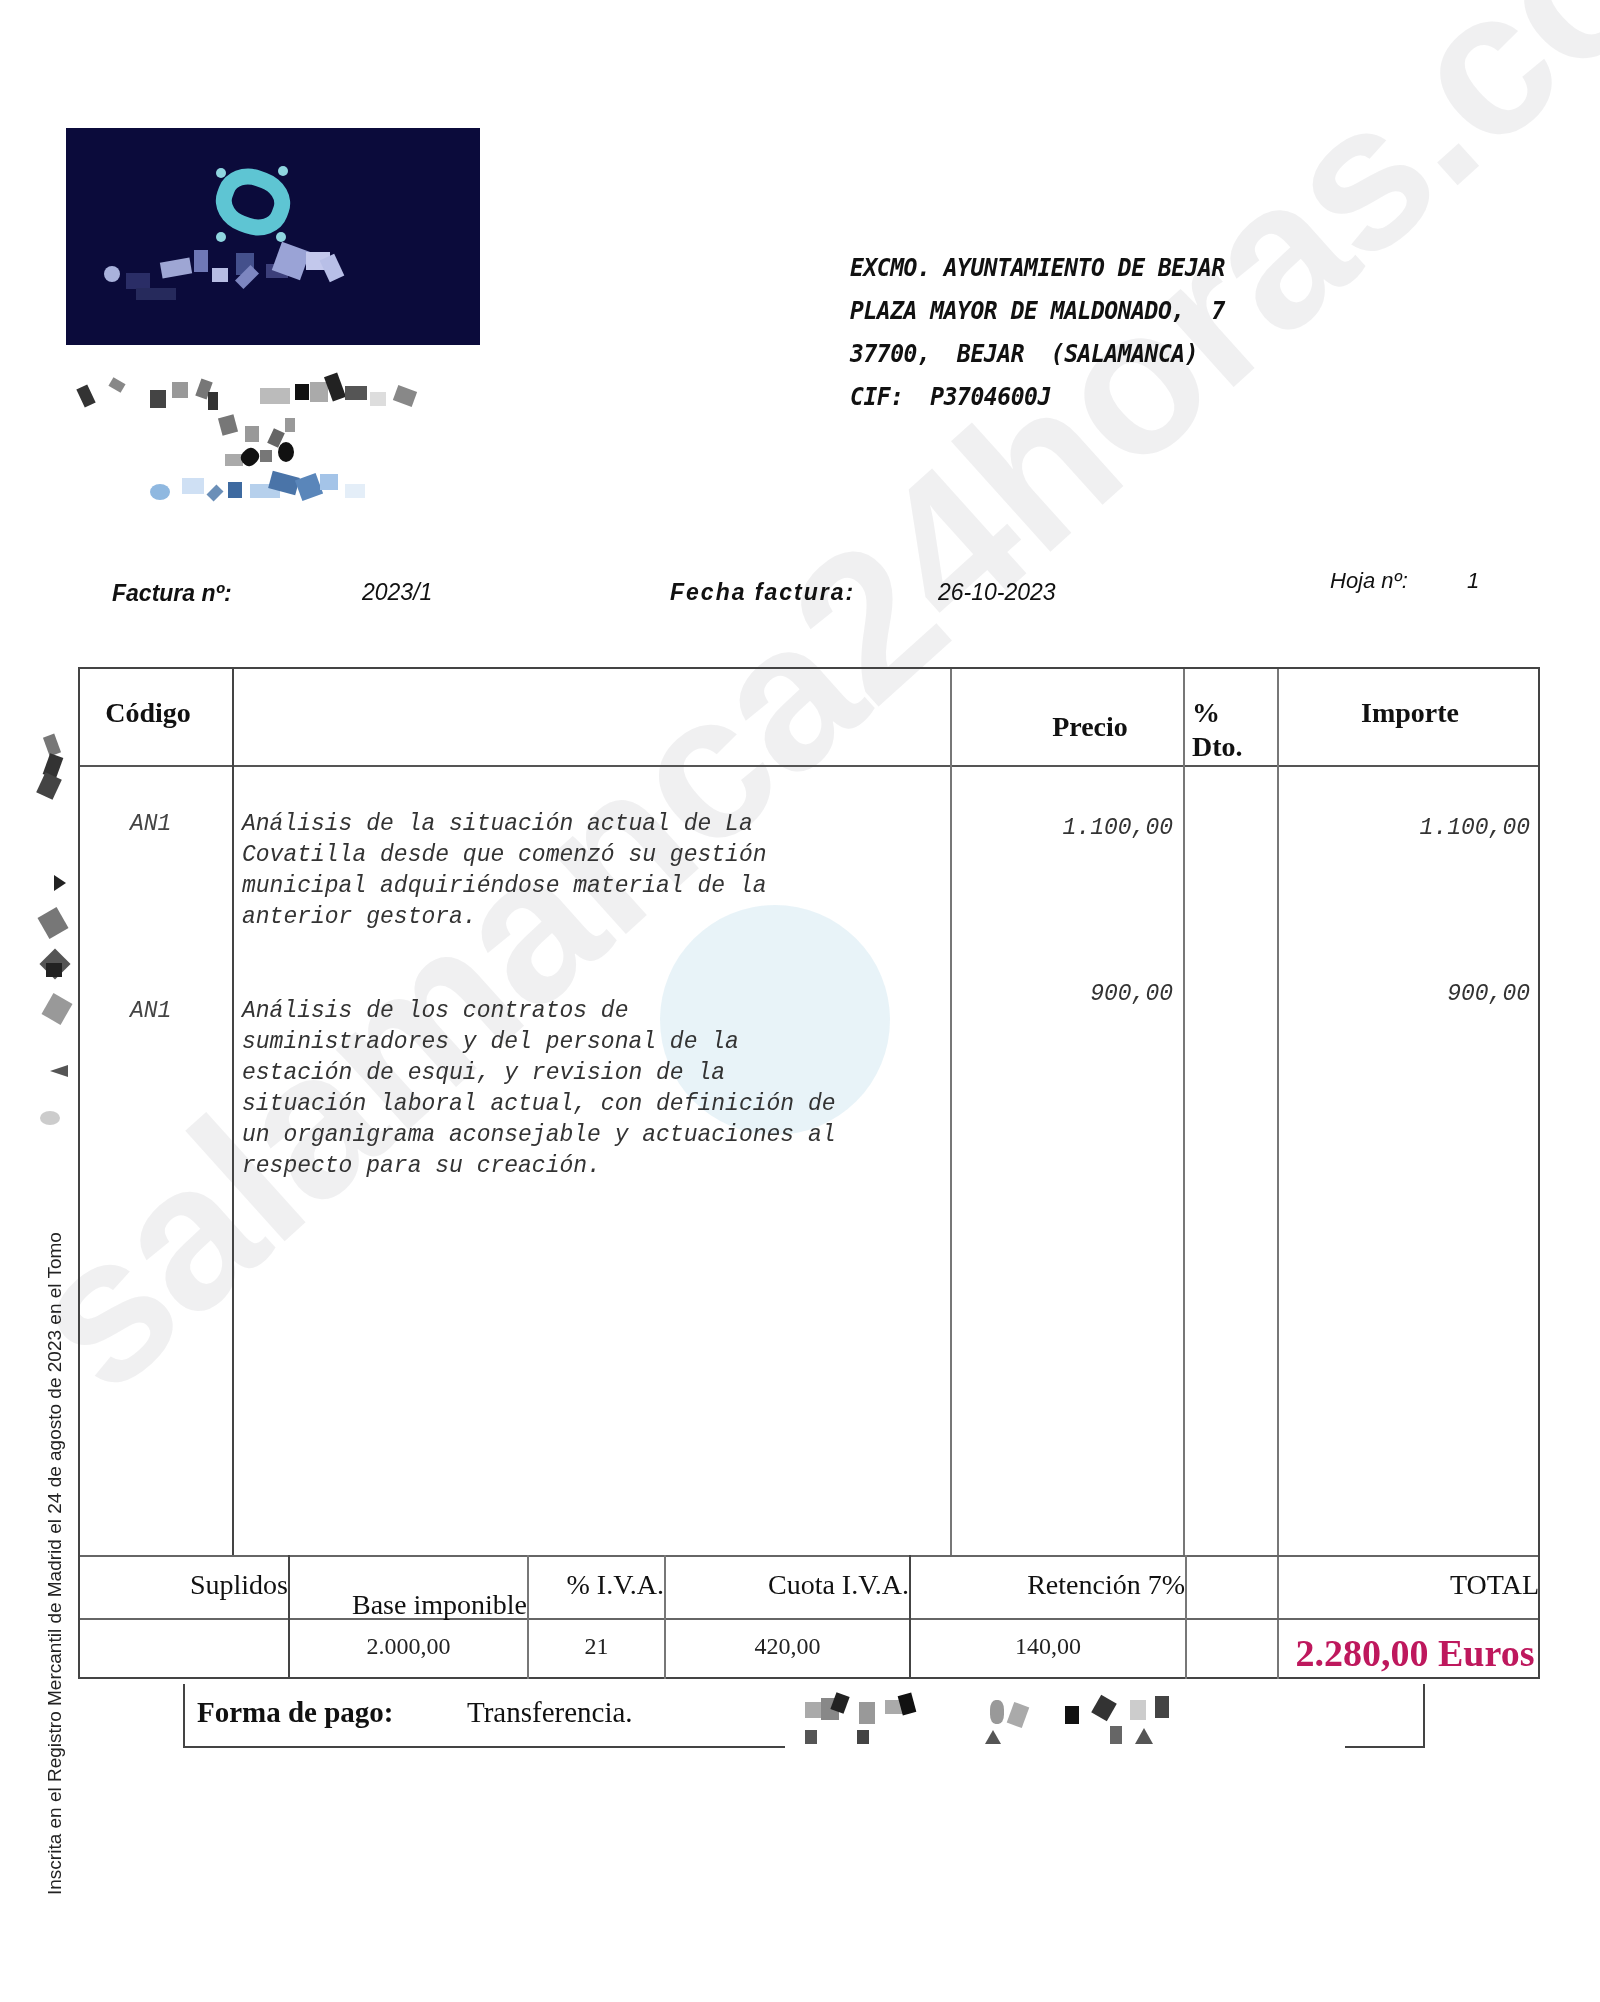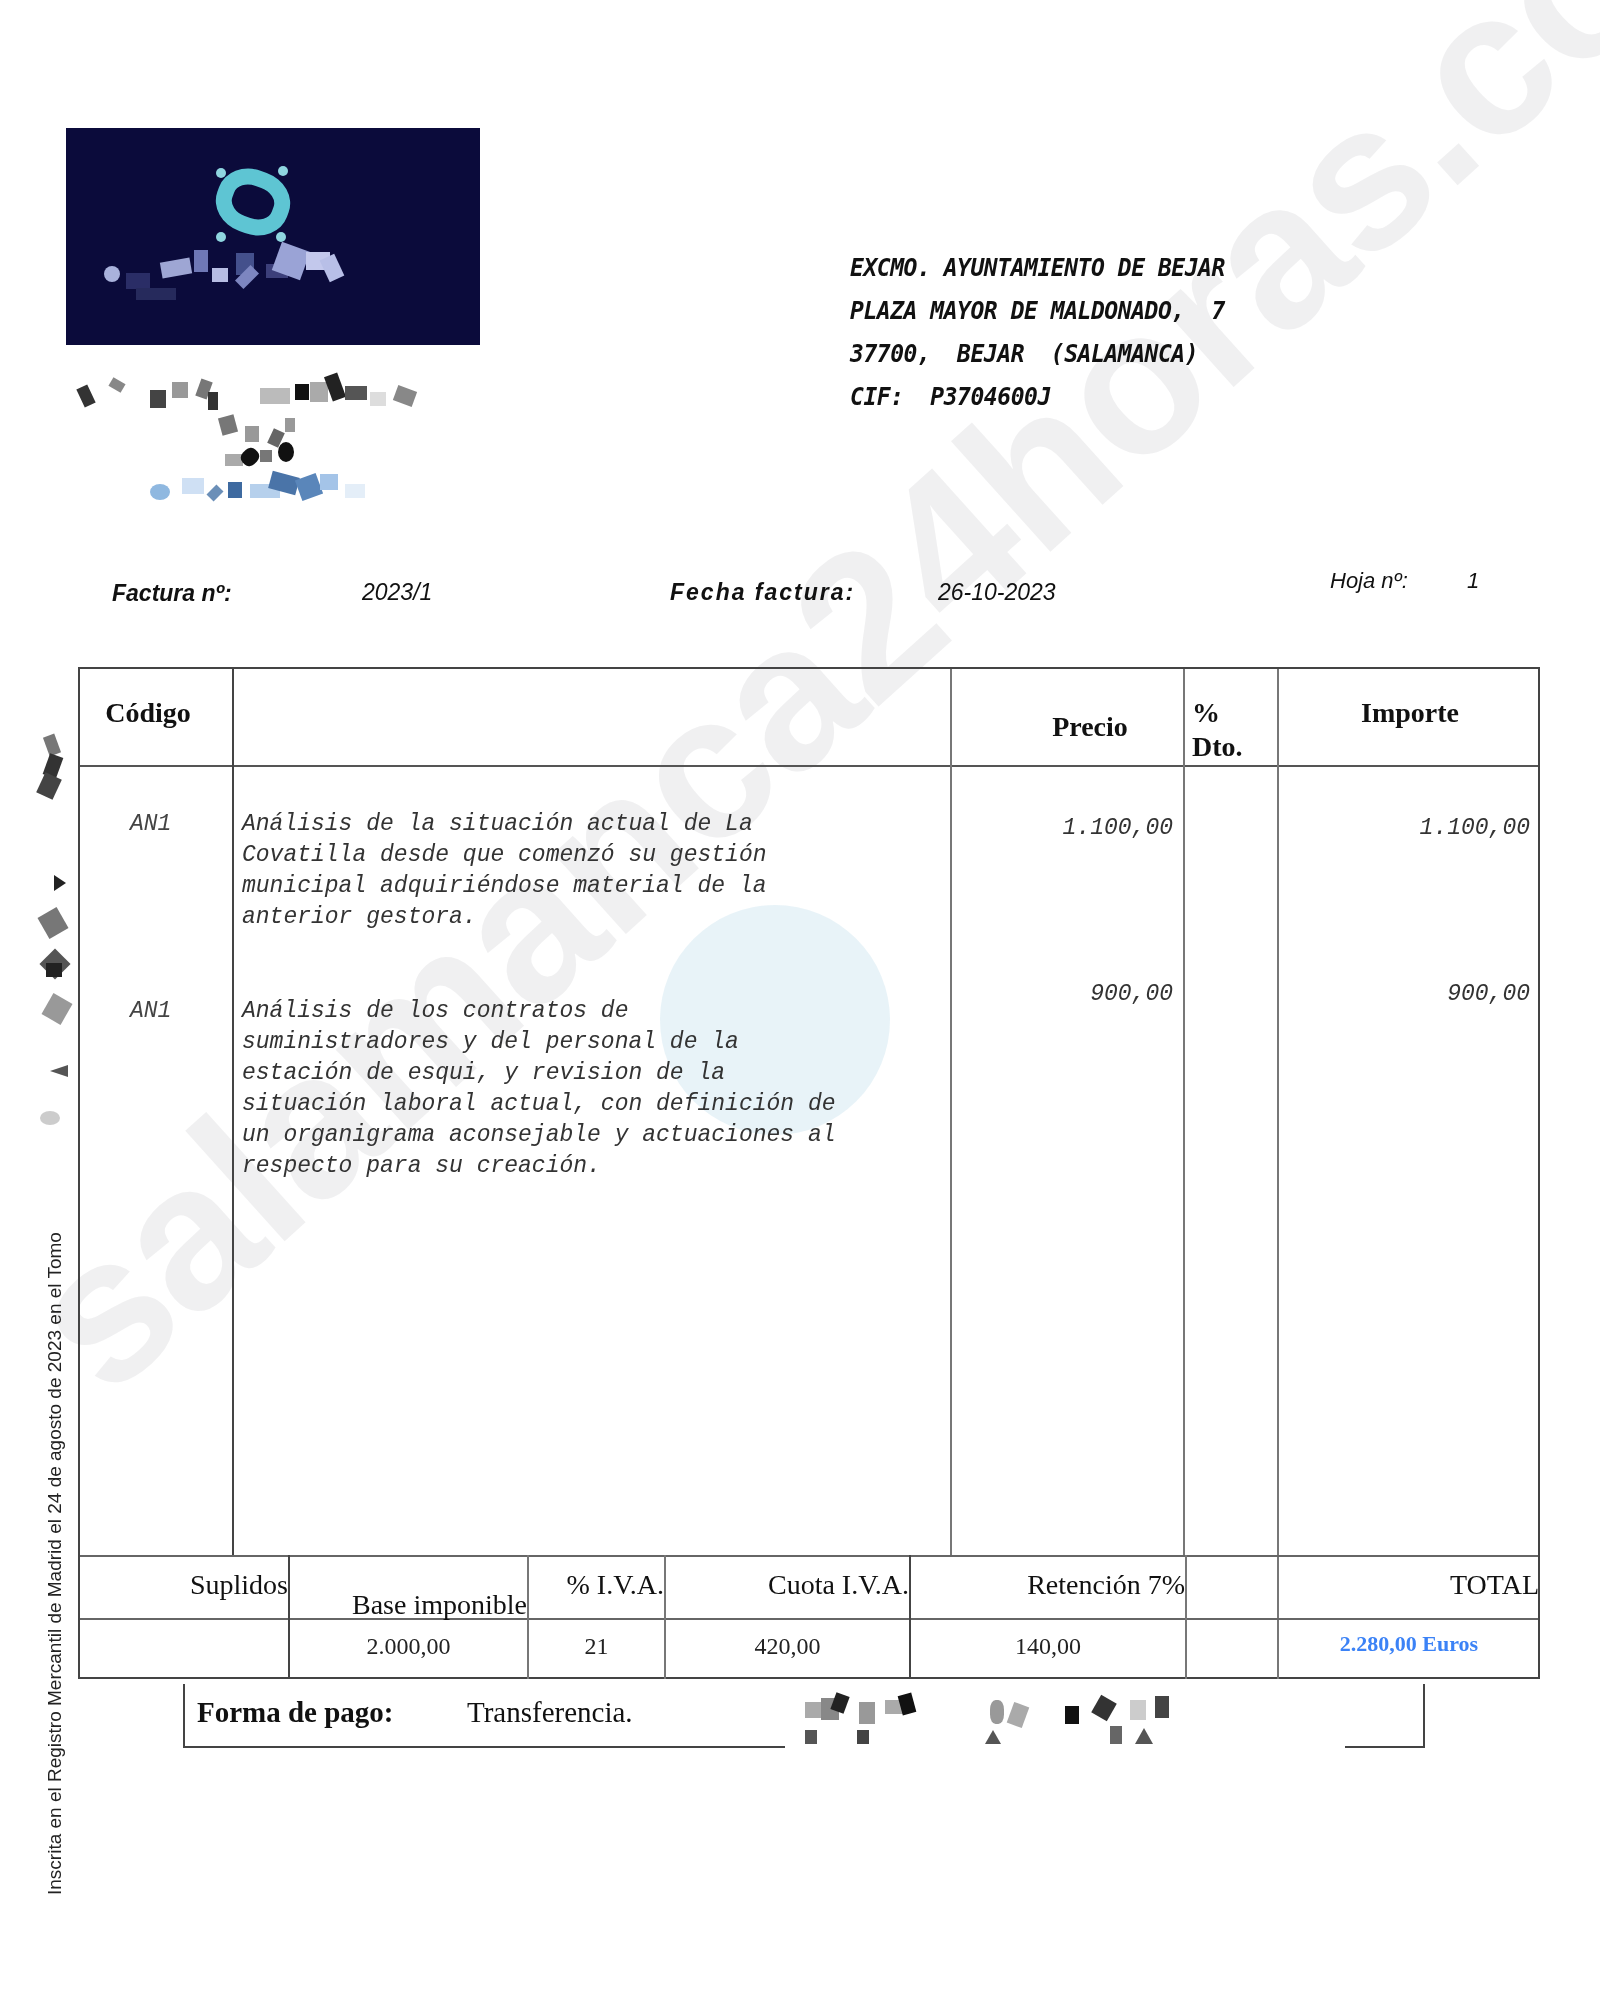--- a/index.html
+++ b/index.html
@@ -51,21 +51,21 @@
       font-size: 28px; color: #111; text-align: center; line-height: 36px;
     }
     .cell-mono {
       position: absolute; font-family: "Liberation Mono", monospace; font-style: italic;
       font-size: 23px; line-height: 31px; color: #333; white-space: pre;
     }
     .num { text-align: right; }
 
     .sum-th { position: absolute; font-family: "Liberation Serif", serif; font-weight: normal; font-size: 28px; text-align: right; color: #111; }
     .sum-td { position: absolute; font-family: "Liberation Serif", serif; font-size: 24px; text-align: center; color: #222; }
-    .sum-total { font-weight: bold; font-size: 22px; color: #3b82f6; }
+    .sum-total { font-weight: bold; font-size: 38px; color: #be185d; padding-left: 6px; }
 
     .pay { left: 183px; top: 1684px; width: 1242px; height: 64px; border: 2px solid #444; border-top: none; box-sizing: border-box; z-index: 2; }
     .pay-label { position: absolute; left: 12px; top: 12px; font-family: "Liberation Serif", serif; font-weight: bold; font-size: 29px; color: #111; }
     .pay-value { position: absolute; left: 270px; top: 12px; font-family: "Liberation Serif", serif; font-size: 29px; color: #111; margin-left: 12px; }
 
     .side-text {
       position: absolute; left: 44px; top: 1895px;
       font-family: "Liberation Sans", sans-serif; font-size: 19px; color: #222;
       transform: rotate(-90deg); transform-origin: left top; white-space: nowrap; z-index: 2;
     }

